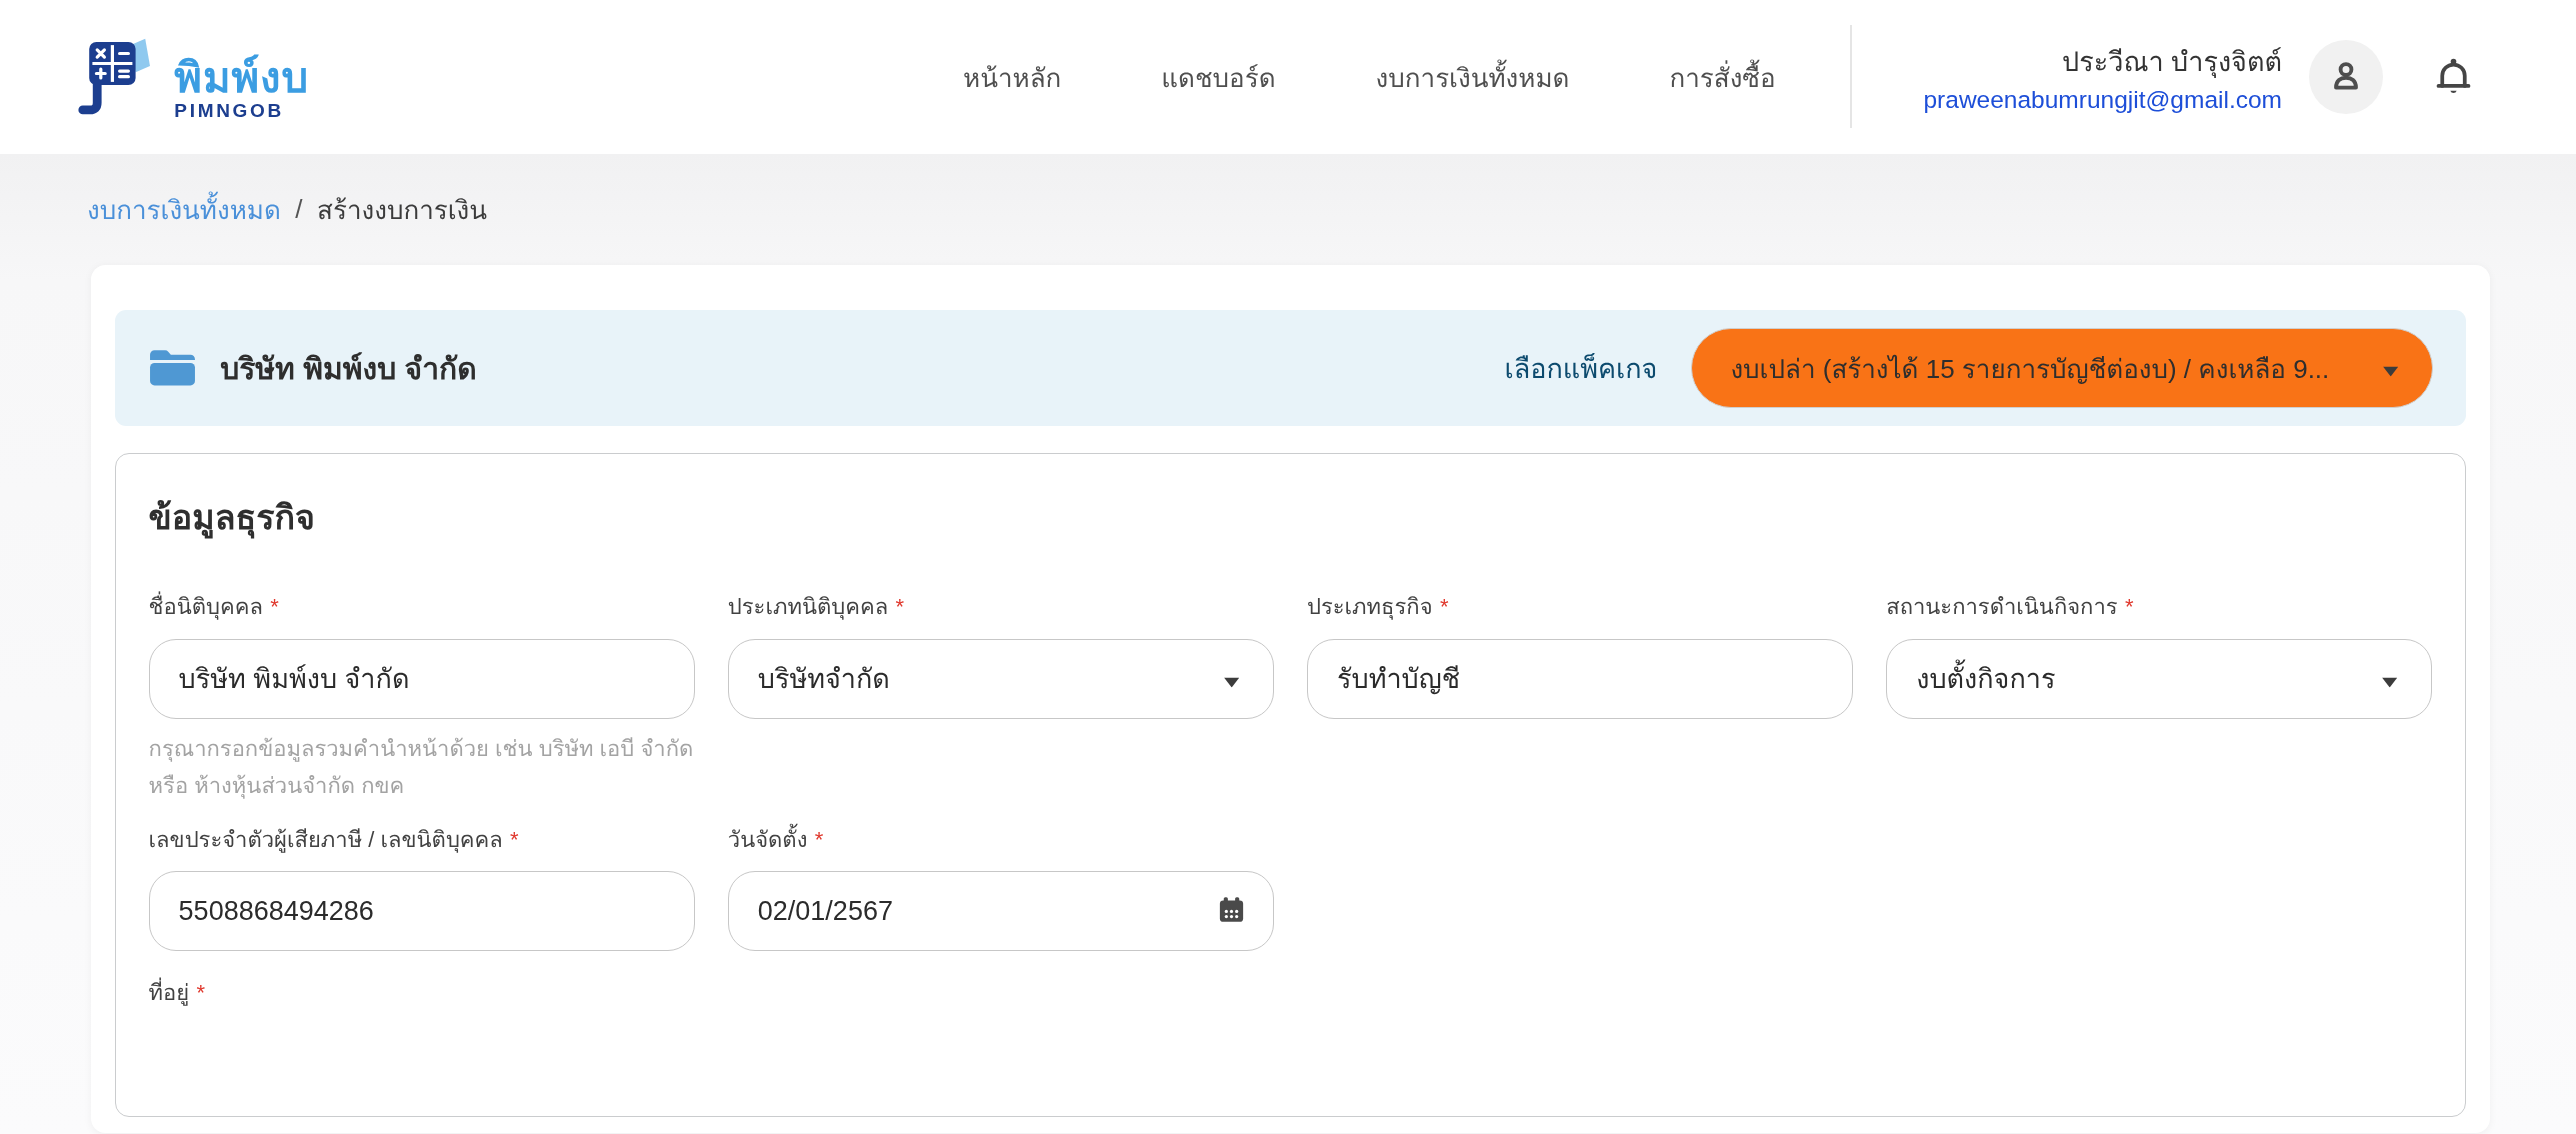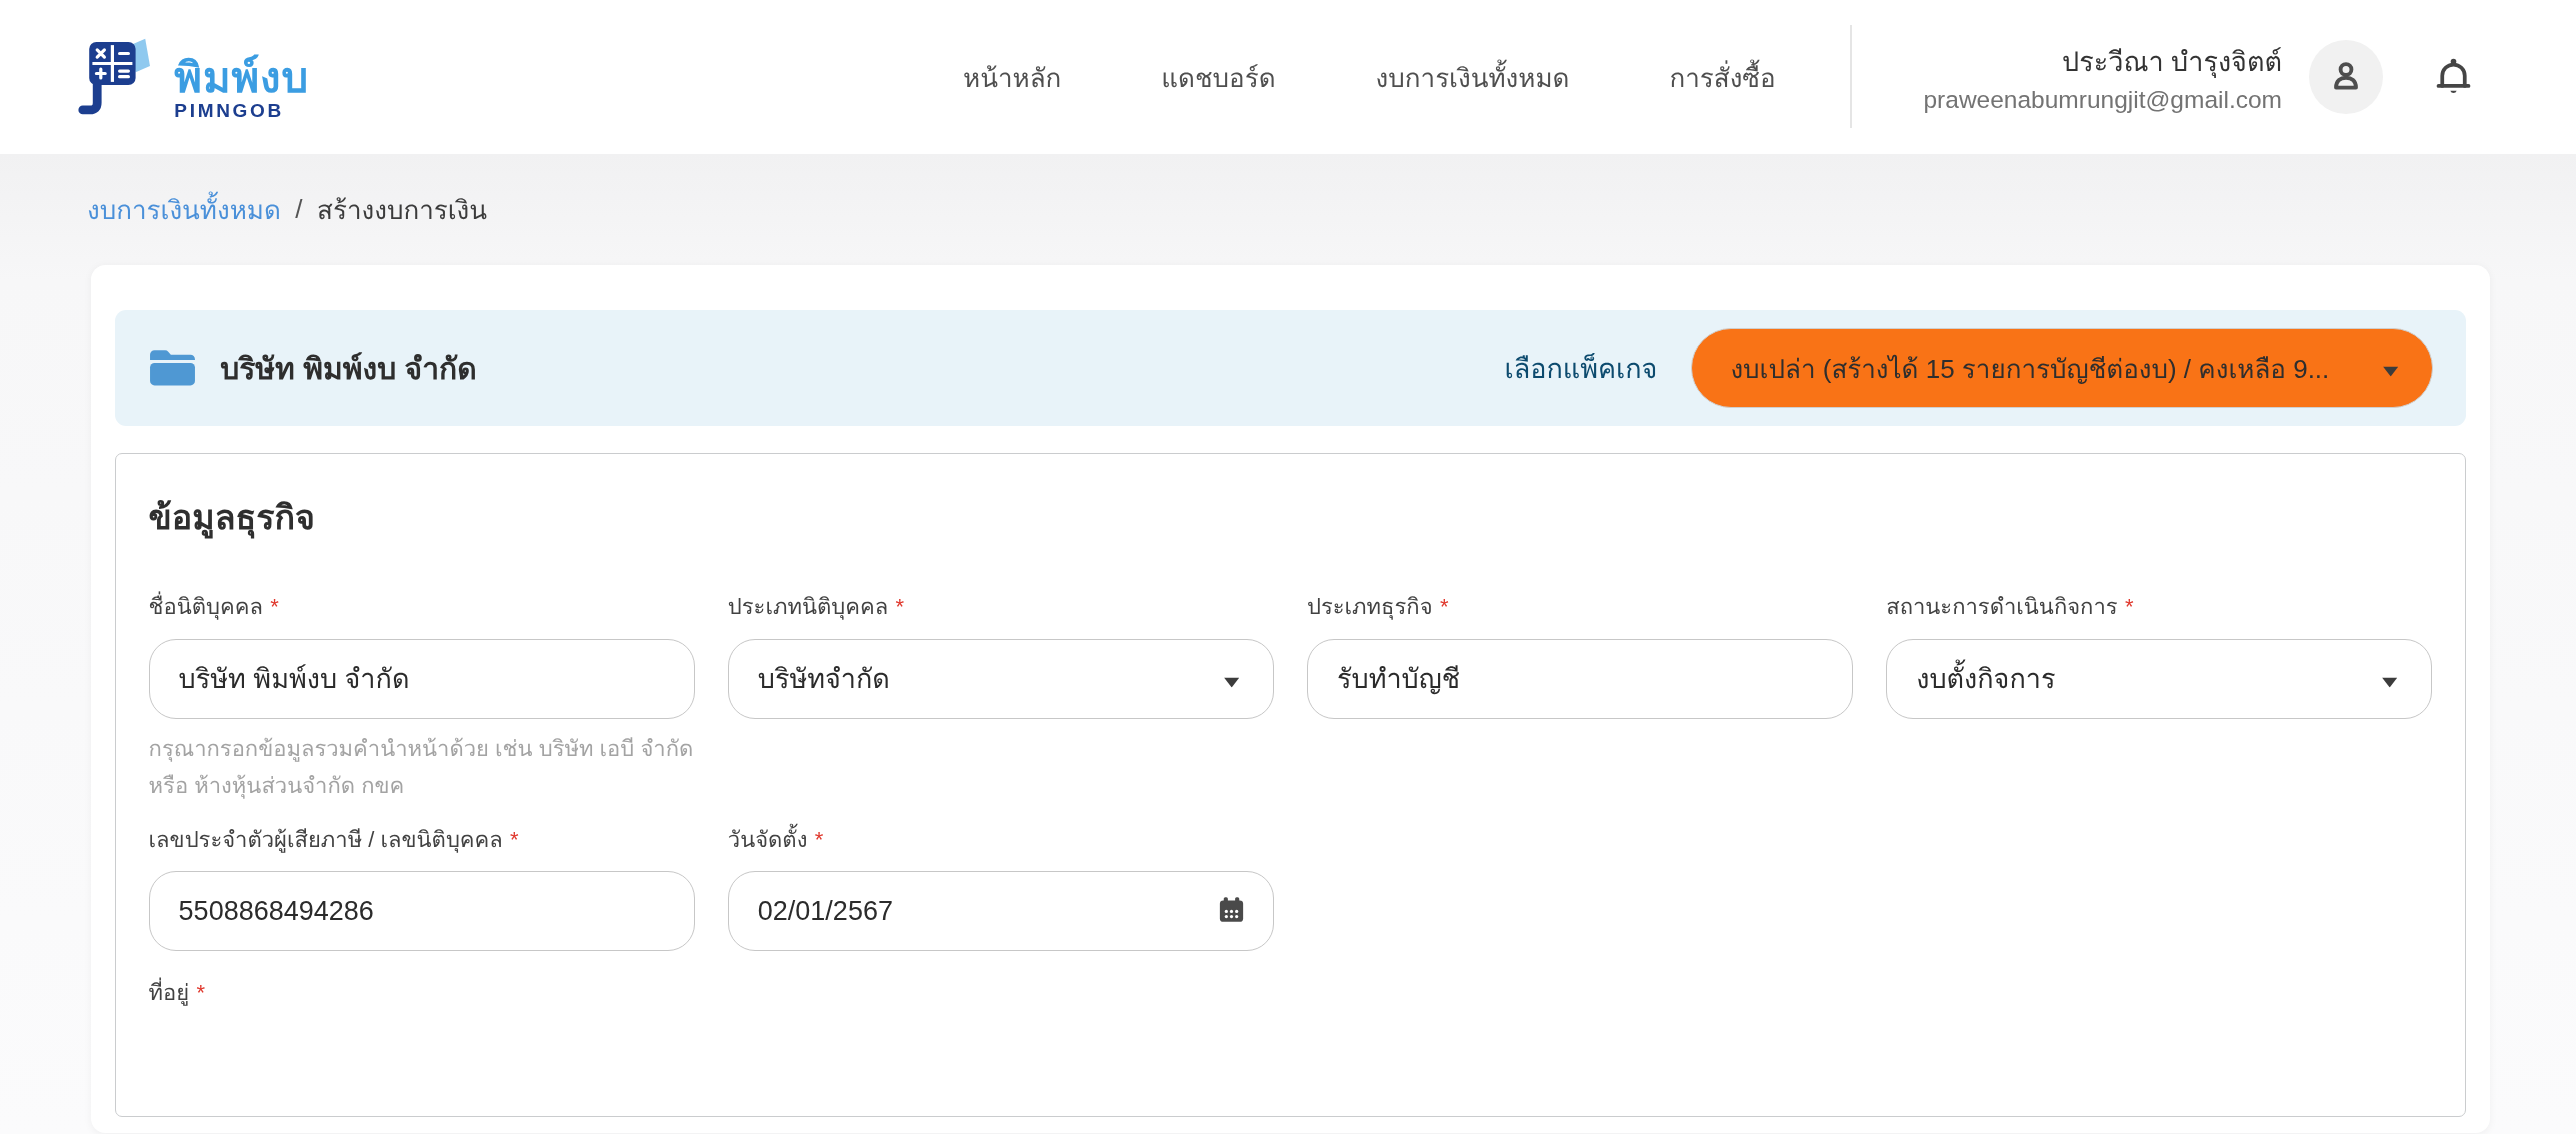--- a/index.html
+++ b/index.html
@@ -15,21 +15,21 @@
           display:flex; align-items:flex-end; gap:16.3px; cursor:pointer; }
   .logo-text-th { font-size:42px; font-weight:bold; color:#3b9de2; line-height:1.05; letter-spacing:0.9px; }
   .logo-text-en { font-size:19px; font-weight:bold; color:#1c3e8f; letter-spacing:2.7px; }
   .nav-menu { position:absolute; left:963px; top:0; height:100%;
               display:flex; align-items:center; gap:100px; }
   .nav-item { font-size:26px; color:#4f4f4f; cursor:pointer; white-space:nowrap; }
   .nav-divider { position:absolute; left:1850px; top:25.4px; height:103px; width:1.8px; background:#e5e5e5; }
   .user-info { position:absolute; right:294px; top:50%; transform:translateY(-50%);
                display:flex; flex-direction:column; align-items:flex-end; gap:3px; }
   .user-name { font-size:27px; color:#333333; }
-  .user-email { font-size:24.5px; color:#737373; }
+  .user-email { font-size:24.5px; color:#1d4ed8; }
   .avatar { position:absolute; left:2309px; top:40px; width:74px; height:74px;
             border-radius:50%; background:#f1f1f1; display:flex; align-items:center;
             justify-content:center; cursor:pointer; }
   .bell-btn { position:absolute; left:2429px; top:53px; width:49px; height:49px;
               display:flex; align-items:center; justify-content:center; cursor:pointer; }
 
   
   .page-bg { height:981px; background:linear-gradient(180deg,#f1f1f2 0px,#f7f7f8 127px,#fbfbfc 100%); }
   .breadcrumb { height:111px; display:flex; align-items:center; padding-left:87px;
                 font-size:26px; gap:14.5px; }
@@ -48,21 +48,21 @@
   .company-name { font-size:30px; font-weight:bold; color:#2e2e2e; margin-left:23.6px; }
   .package-group { margin-left:auto; display:flex; align-items:center; }
   .package-label { font-size:27px; font-weight:normal; color:#0c4a6e; margin-right:34px; white-space:nowrap; }
   .package-select { position:relative; width:742px; height:80px; background:#f97316;
                     border:1.8px solid #cfcfcf; border-radius:40px; display:flex; align-items:center;
                     padding:0 83px 0 38px; cursor:pointer; }
   .package-select span { font-size:26px; color:#2e2e2e; white-space:nowrap; overflow:hidden; }
   .caret { position:absolute; right:34px; top:50%; transform:translateY(-50%); }
 
   
-  .form-card { margin-top:27px; border:1.8px solid #caccce; border-radius:7px;
+  .form-card { margin-top:27px; border:1.8px solid #caccce; border-radius:14px;
                height:664px; padding:36px 33px 0 33px; overflow:hidden; background:#ffffff; }
   .section-title { font-size:34px; font-weight:bold; color:#2f2f2f; }
   .grid-4 { display:grid; grid-template-columns:repeat(4,1fr); column-gap:33px; align-items:start; }
   .row-1 { margin-top:45px; }
   .row-2 { margin-top:18px; }
   .row-3 { margin-top:23.6px; }
   .field-label { font-size:22px; color:#424242; margin-bottom:14.5px; white-space:nowrap; }
   .req { color:#e0392e; margin-left:7.3px; }
   .text-input, .select-box { width:100%; height:80px; border:1.8px solid #c7c7c7; border-radius:27px;
                  font-size:27px; color:#2b2b2b; padding:0 29px; background:#ffffff;

